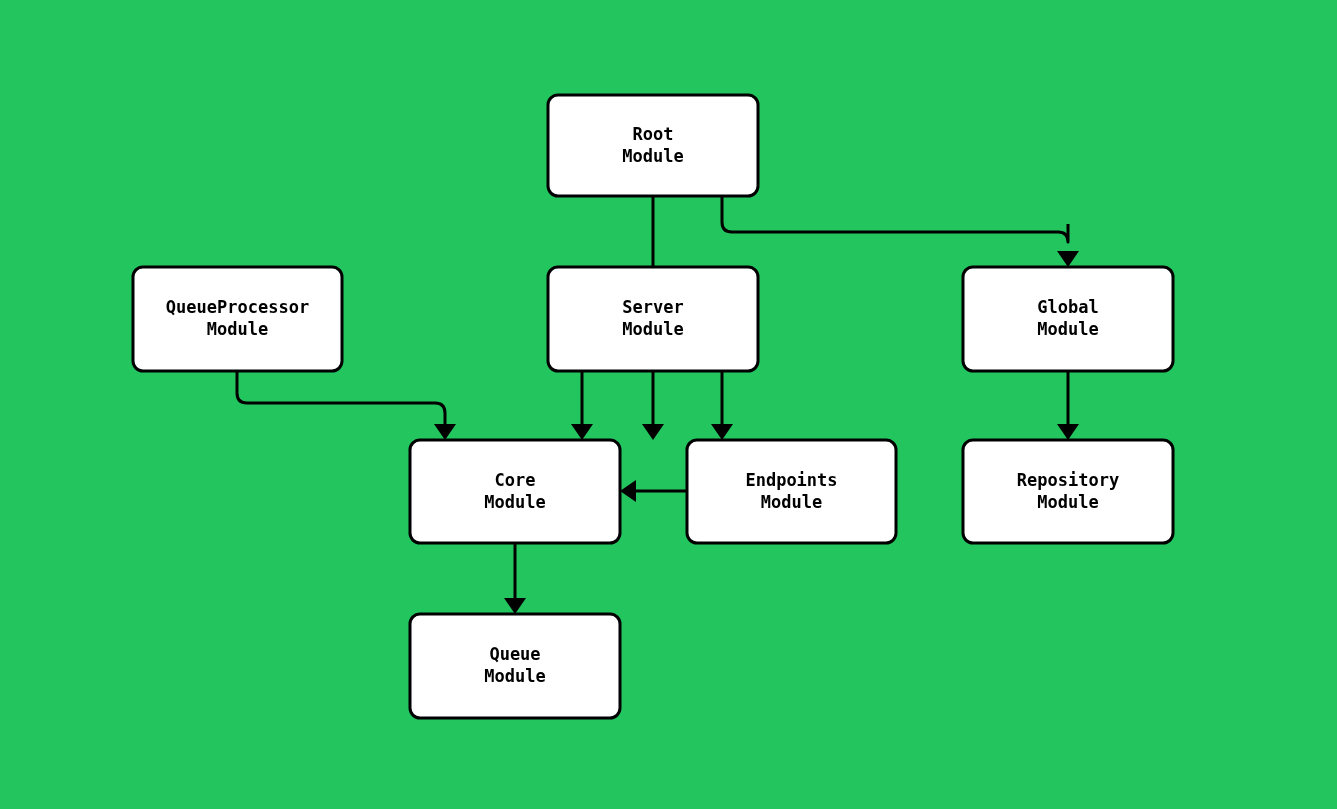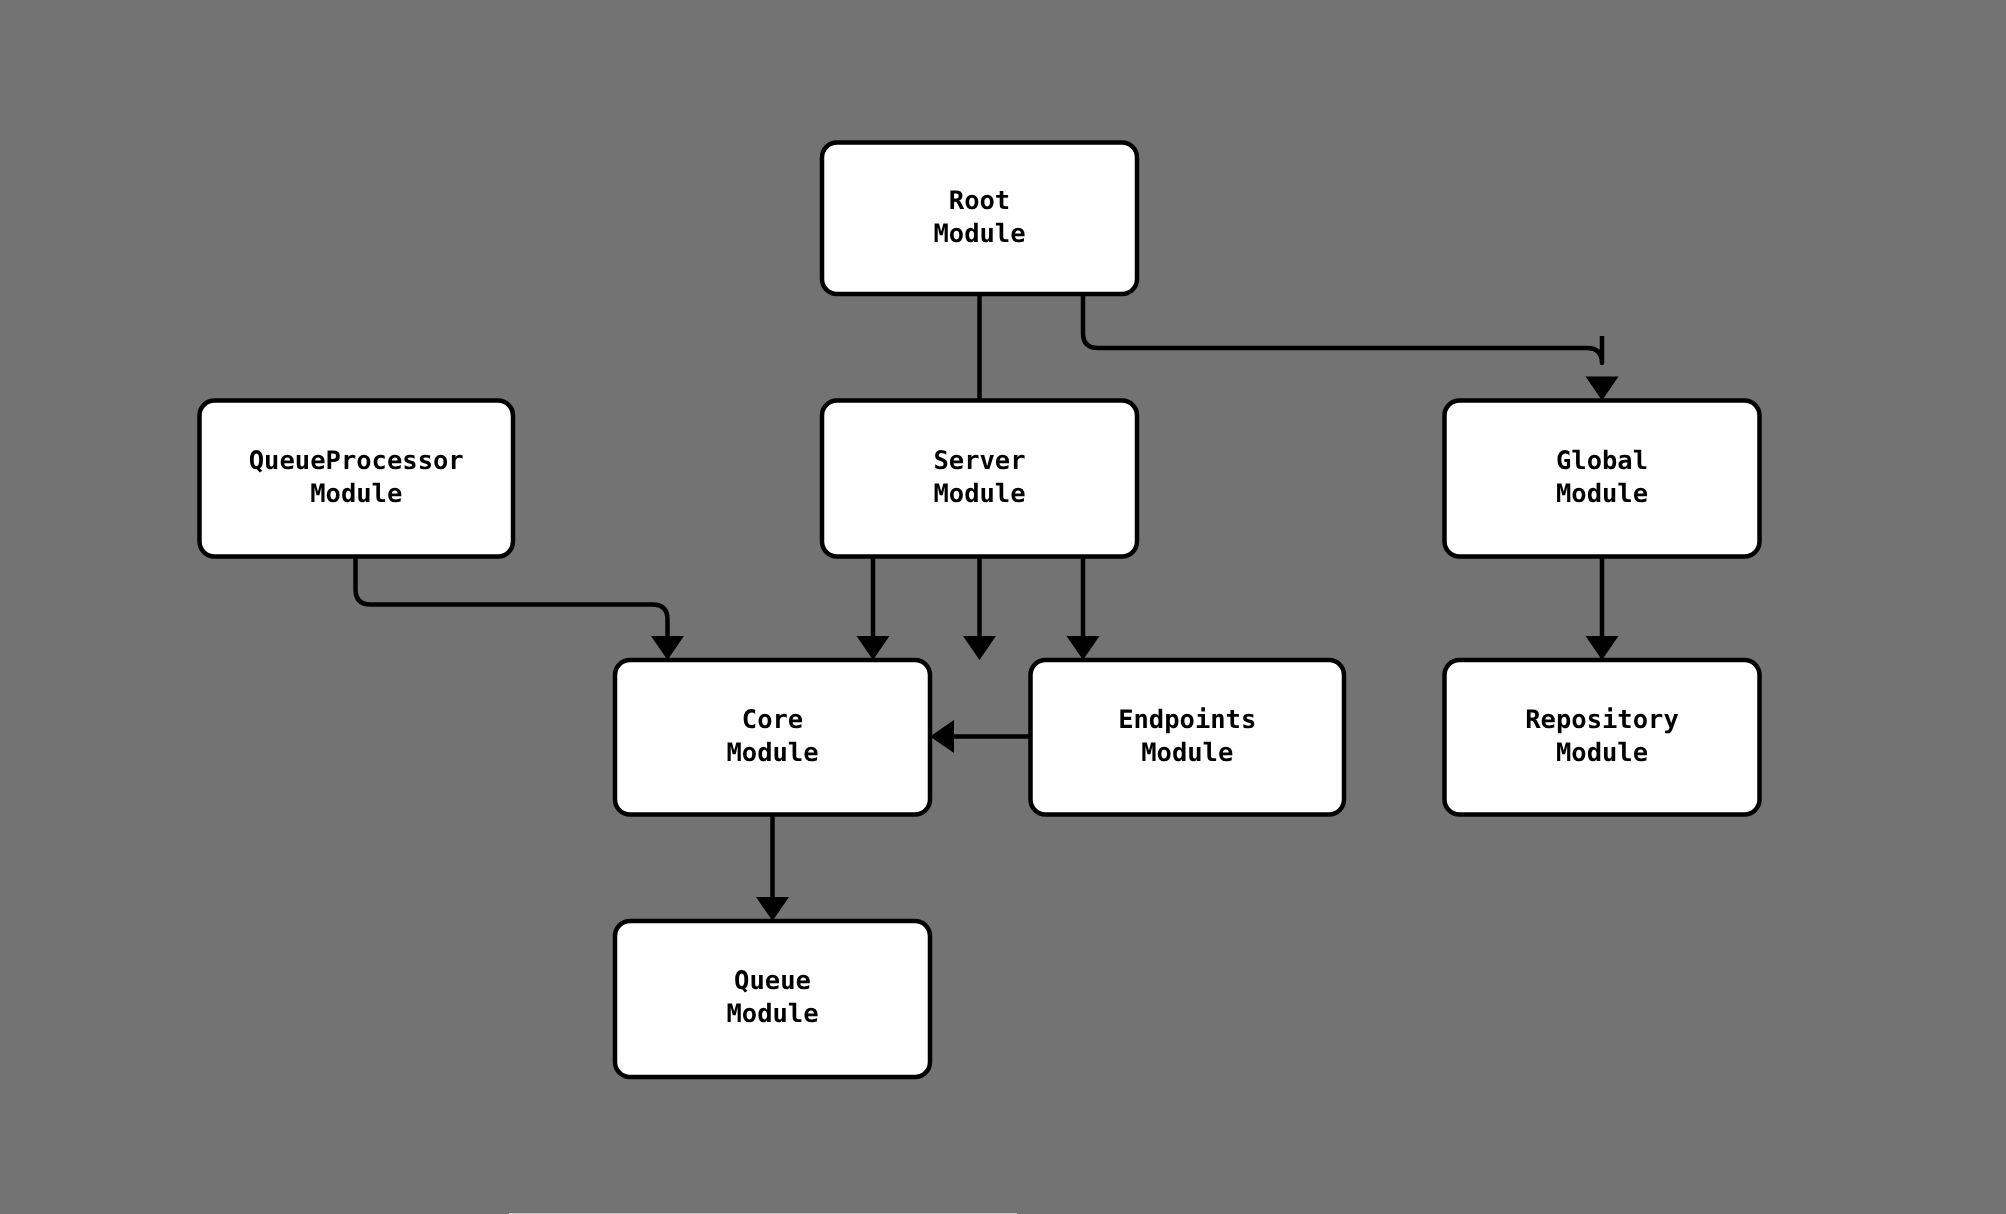--- a/index.html
+++ b/index.html
@@ -11,21 +11,21 @@
   body {
     width: 1337px;
     height: 809px;
     overflow: hidden;
     font-family: "DejaVu Sans Mono", "Liberation Mono", monospace;
   }
   #diagram-root {
     position: relative;
     width: 1337px;
     height: 809px;
-    background: #737373;
+    background: #22c55e;
   }
   #diagram-svg {
     position: absolute;
     top: 0;
     left: 0;
     width: 1337px;
     height: 809px;
   }
   .node-rect {
     fill: #ffffff;

